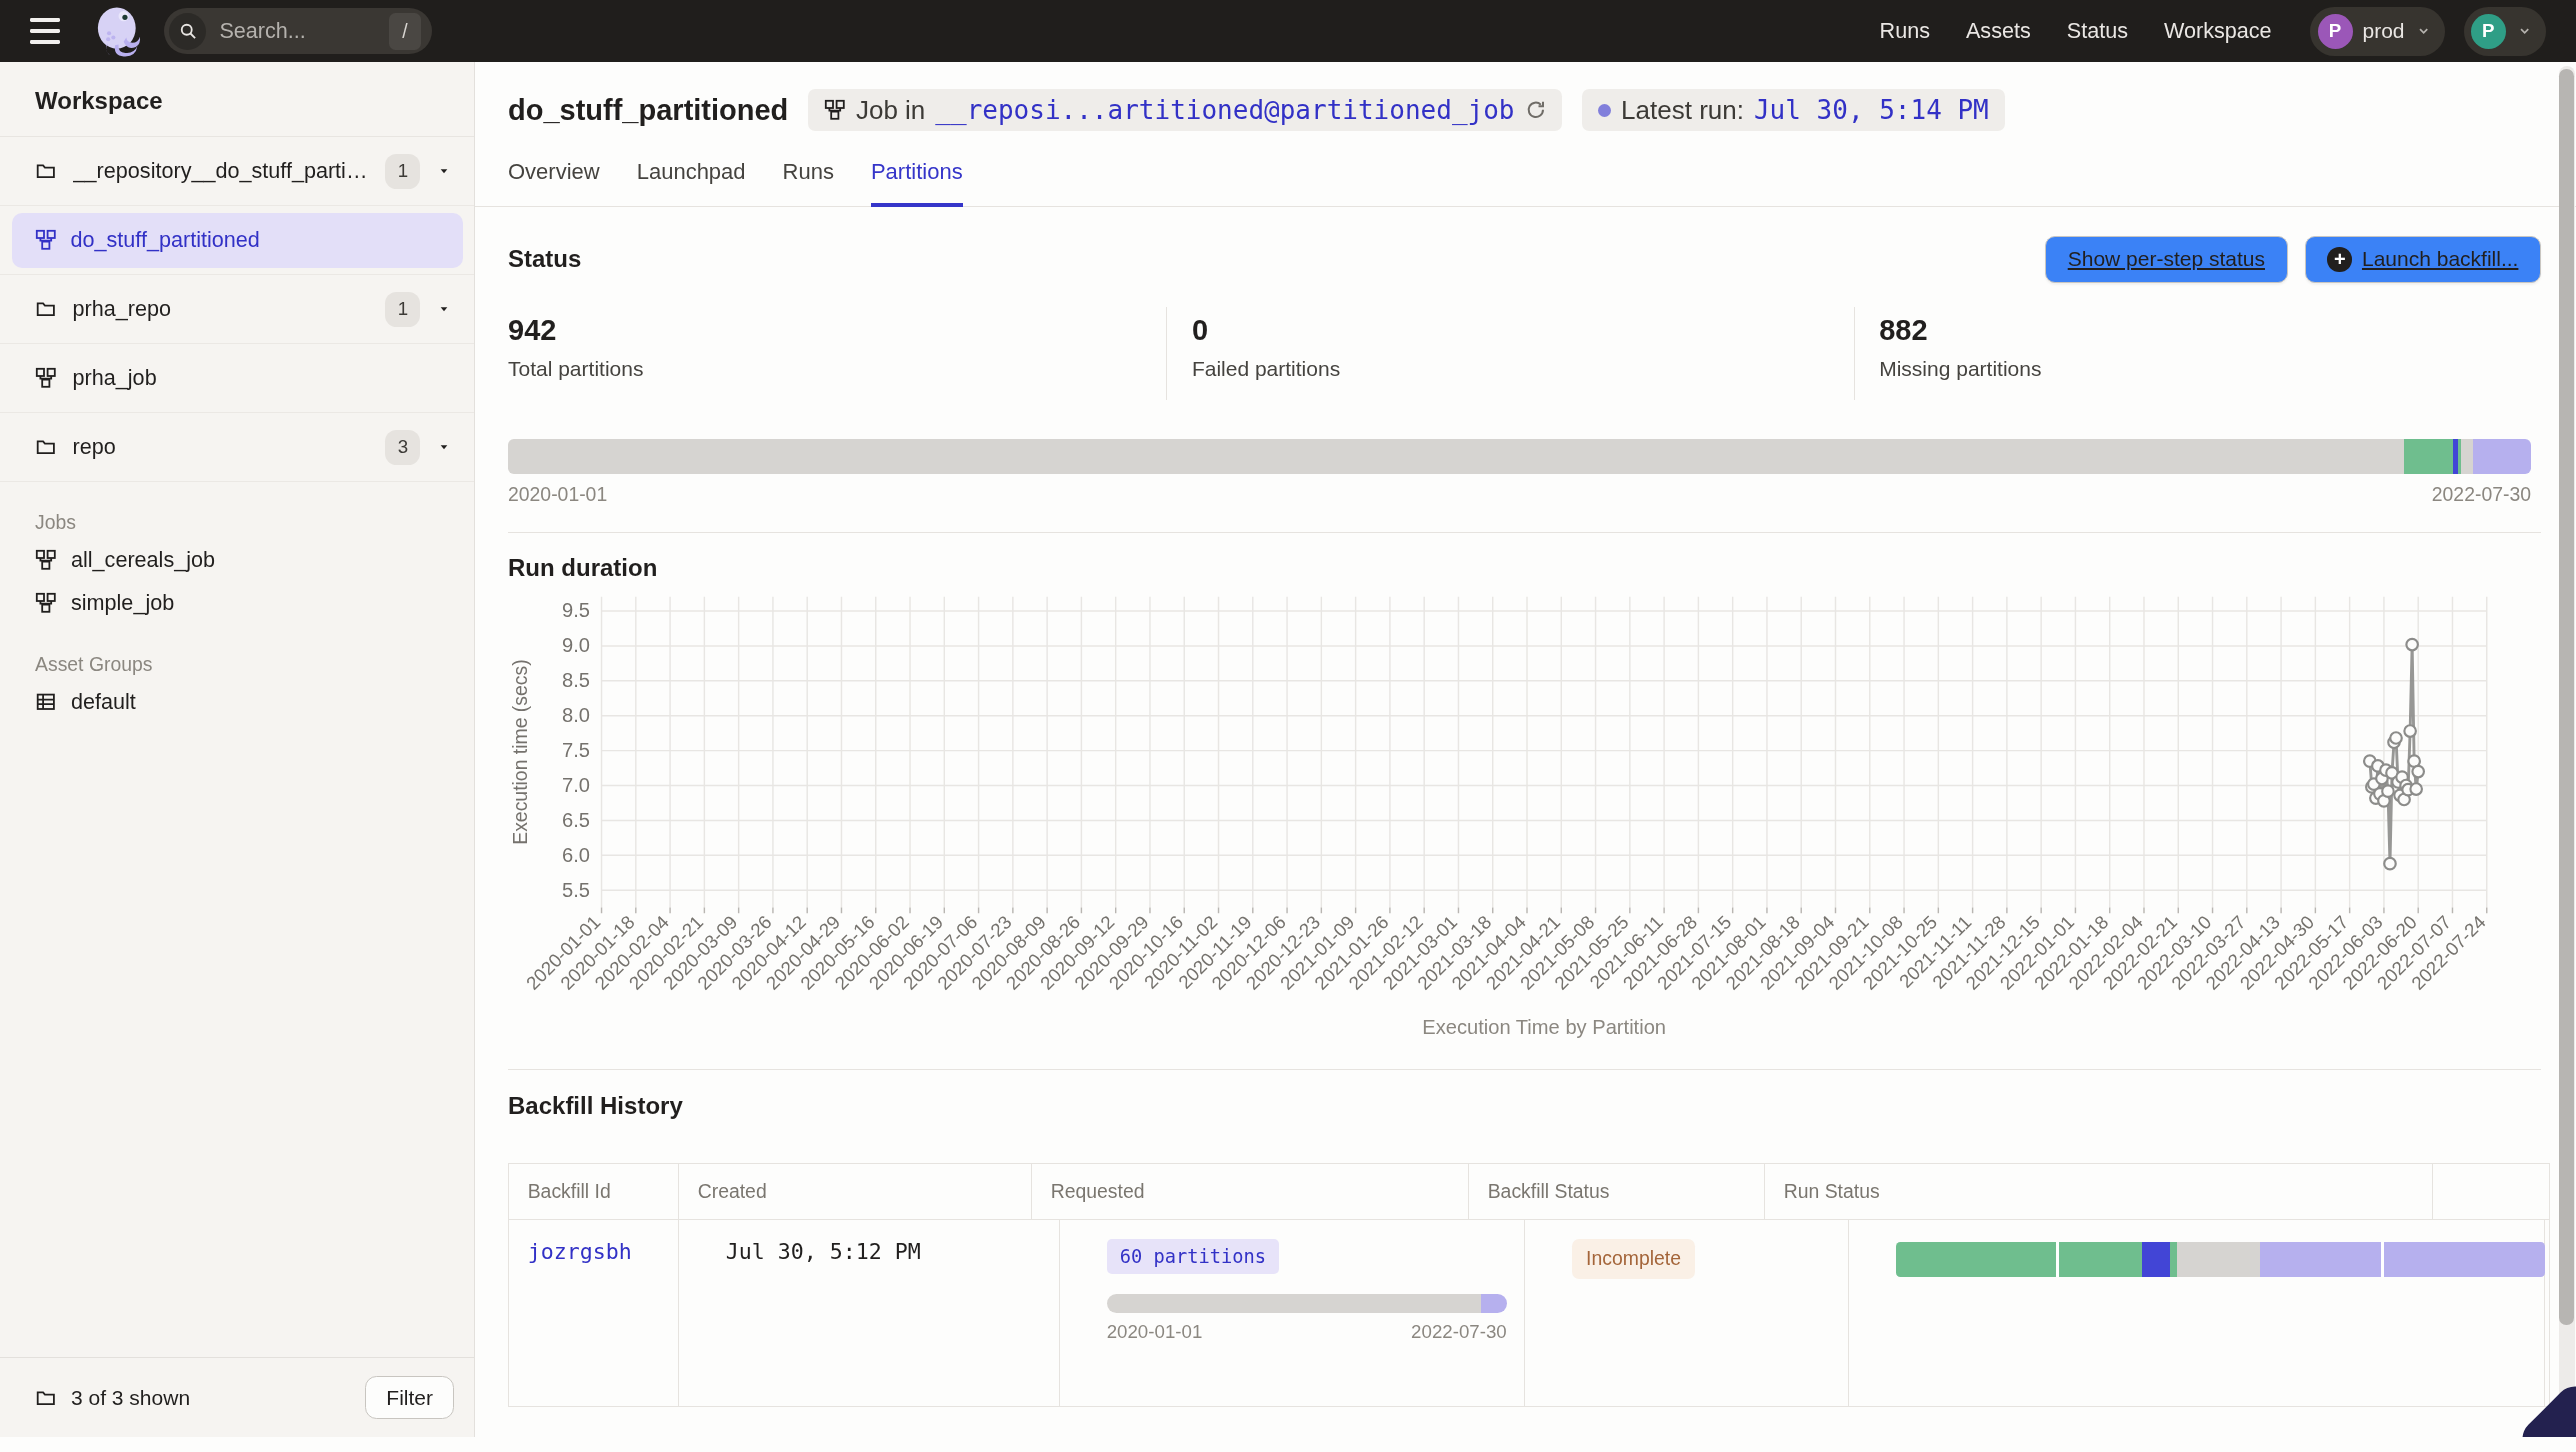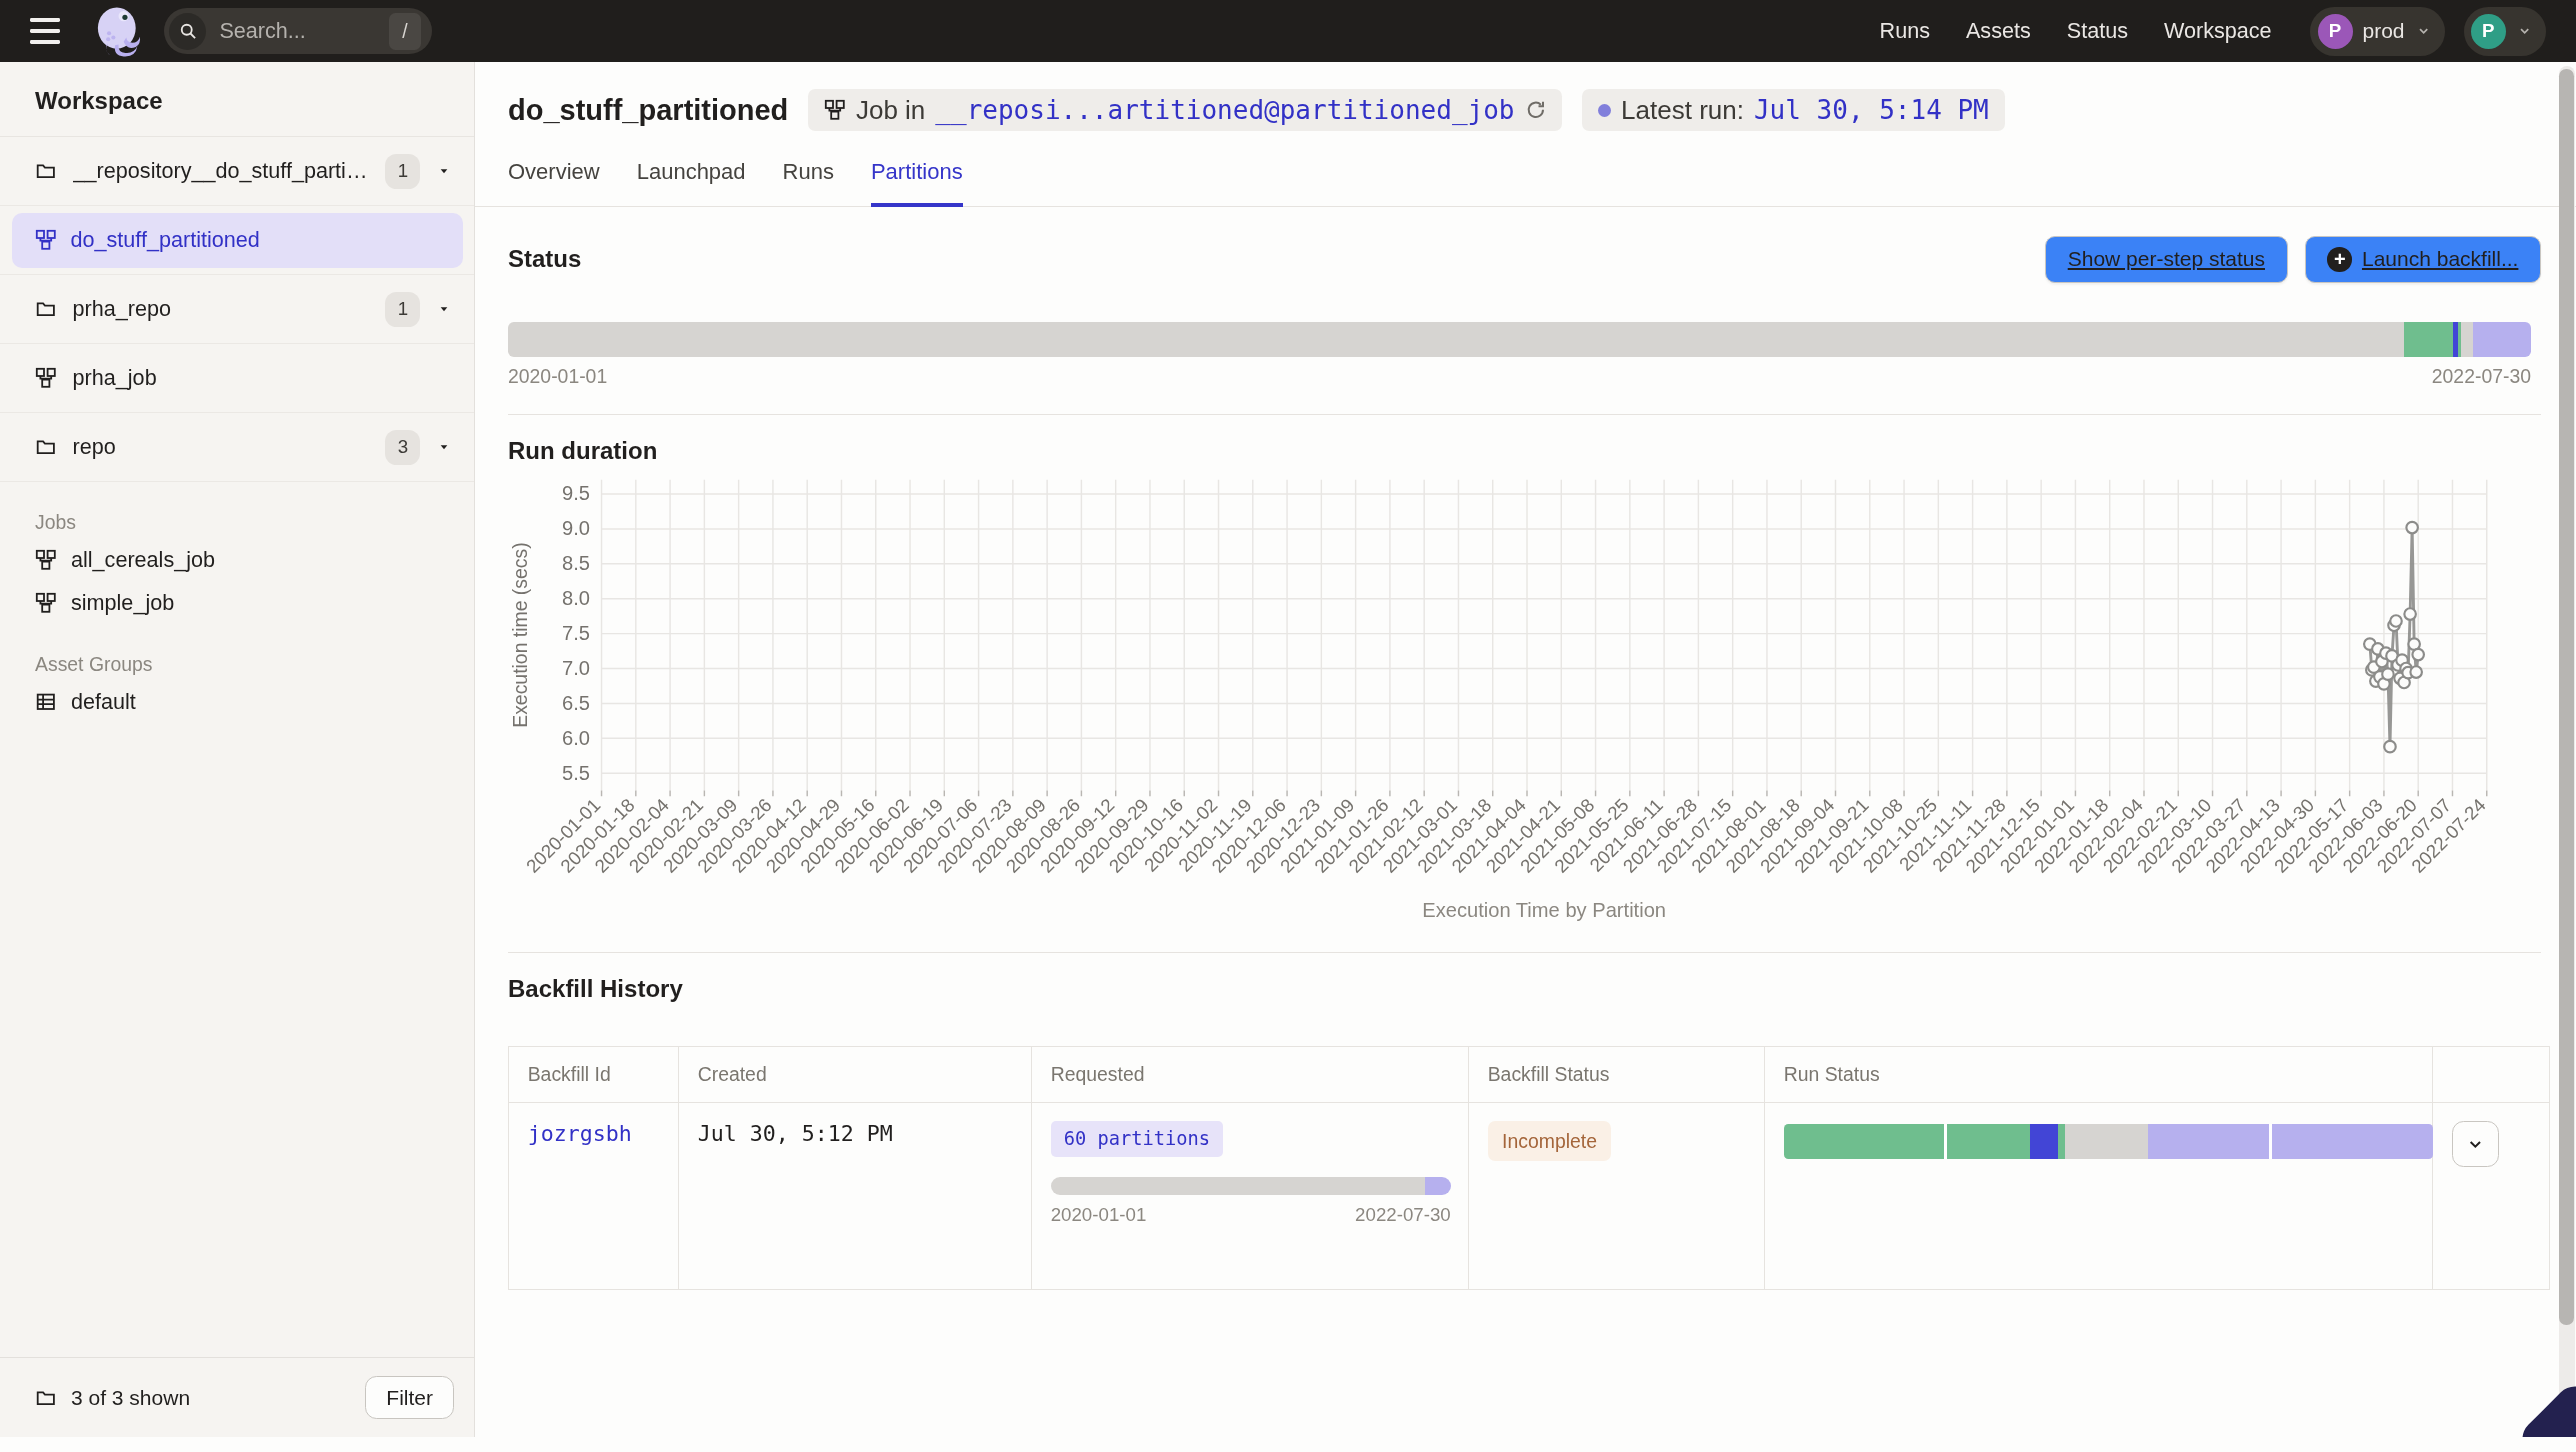--- a/index.html
+++ b/index.html
@@ -71,21 +71,21 @@
   .pbar-dates { display:flex; justify-content:space-between; margin-top:8.6px; font-size:19.4px; color:#8b8780; }
 
   .section { margin:26px 35px 0 33px; border-top:1.4px solid #e6e3df; padding-top:21.6px; }
   .chart-wrap { margin-top:0px; height:461px; position:relative; }
 
   
   .bf-table { margin-top:43px; border:1.4px solid #e6e3df; border-left:1.4px solid #e6e3df; width:2042px; }
   .t-head, .t-row { display:grid; grid-template-columns:170px 353px 437px 296px 668px 1fr; }
   .t-head > div { padding:16px 0 16px 18.7px; font-size:19.4px; color:#7a766f; border-right:1.4px solid #e6e3df; }
   .t-head > div:last-child { border-right:none; }
-  .t-row { border-top:1.4px solid #e6e3df; height:187px; }
+  .t-row { border-top:1.4px solid #e6e3df; height:187px;gap:28px; }
   .t-row > div { padding:18.7px 0 0 18.7px; border-right:1.4px solid #e6e3df; }
   .t-row > div:last-child { border-right:none; }
   .cell-id { font-size:21.6px; color:#3231c6; }
   .cell-created { font-size:21.6px; }
   .req-badge { display:inline-block; background:#e7e3f9; color:#3231c6; border-radius:5px; padding:7.2px 13px; font-size:18.7px; }
   .mini-bar { margin-top:20px; width:400px; height:18.7px; border-radius:9.4px; overflow:hidden; display:flex; }
   .mini-dates { width:400px; display:flex; justify-content:space-between; margin-top:8.6px; font-size:18.7px; color:#8b8780; }
   .status-badge { display:inline-block; background:#faf0e6; color:#a4653a; border-radius:7.2px; padding:8.6px 14.4px; font-size:19.4px; }
   .run-bar { margin-top:2.9px; width:649px; height:35px; border-radius:4.3px; overflow:hidden; display:flex; }
   .chev-btn { width:47px; height:46px; border-radius:11.5px; border:1.4px solid #c9c6c1; background:#fdfdfc; display:flex; align-items:center; justify-content:center; cursor:pointer; }
@@ -276,20 +276,34 @@
       <div class="h2">Status</div>
       <div class="btns">
         <button class="btn">Show per-step status</button>
         <button class="btn">
           <span class="plus-circle">+</span>
           <span>Launch backfill...</span>
         </button>
       </div>
     </div>
 
+    <div class="stats" id="stats">
+        <div class="stat">
+          <div class="v">942</div>
+          <div class="l">Total partitions</div>
+        </div>
+        <div class="stat">
+          <div class="v">0</div>
+          <div class="l">Failed partitions</div>
+        </div>
+        <div class="stat">
+          <div class="v">882</div>
+          <div class="l">Missing partitions</div>
+        </div>
+      </div>
 
     <div class="pbar-wrap">
       <div class="pbar" id="pbar">
           <div style="width: 93.7%; background: rgb(214, 212, 209);"></div>
           <div style="width: 2.45%; background: rgb(111, 190, 142);"></div>
           <div style="width: 0.25%; background: rgb(66, 69, 214);"></div>
           <div style="width: 0.15%; background: rgb(111, 190, 142);"></div>
           <div style="width: 0.6%; background: rgb(214, 212, 209);"></div>
           <div style="width: 2.85%; background: rgb(182, 176, 238);"></div>
         </div>

